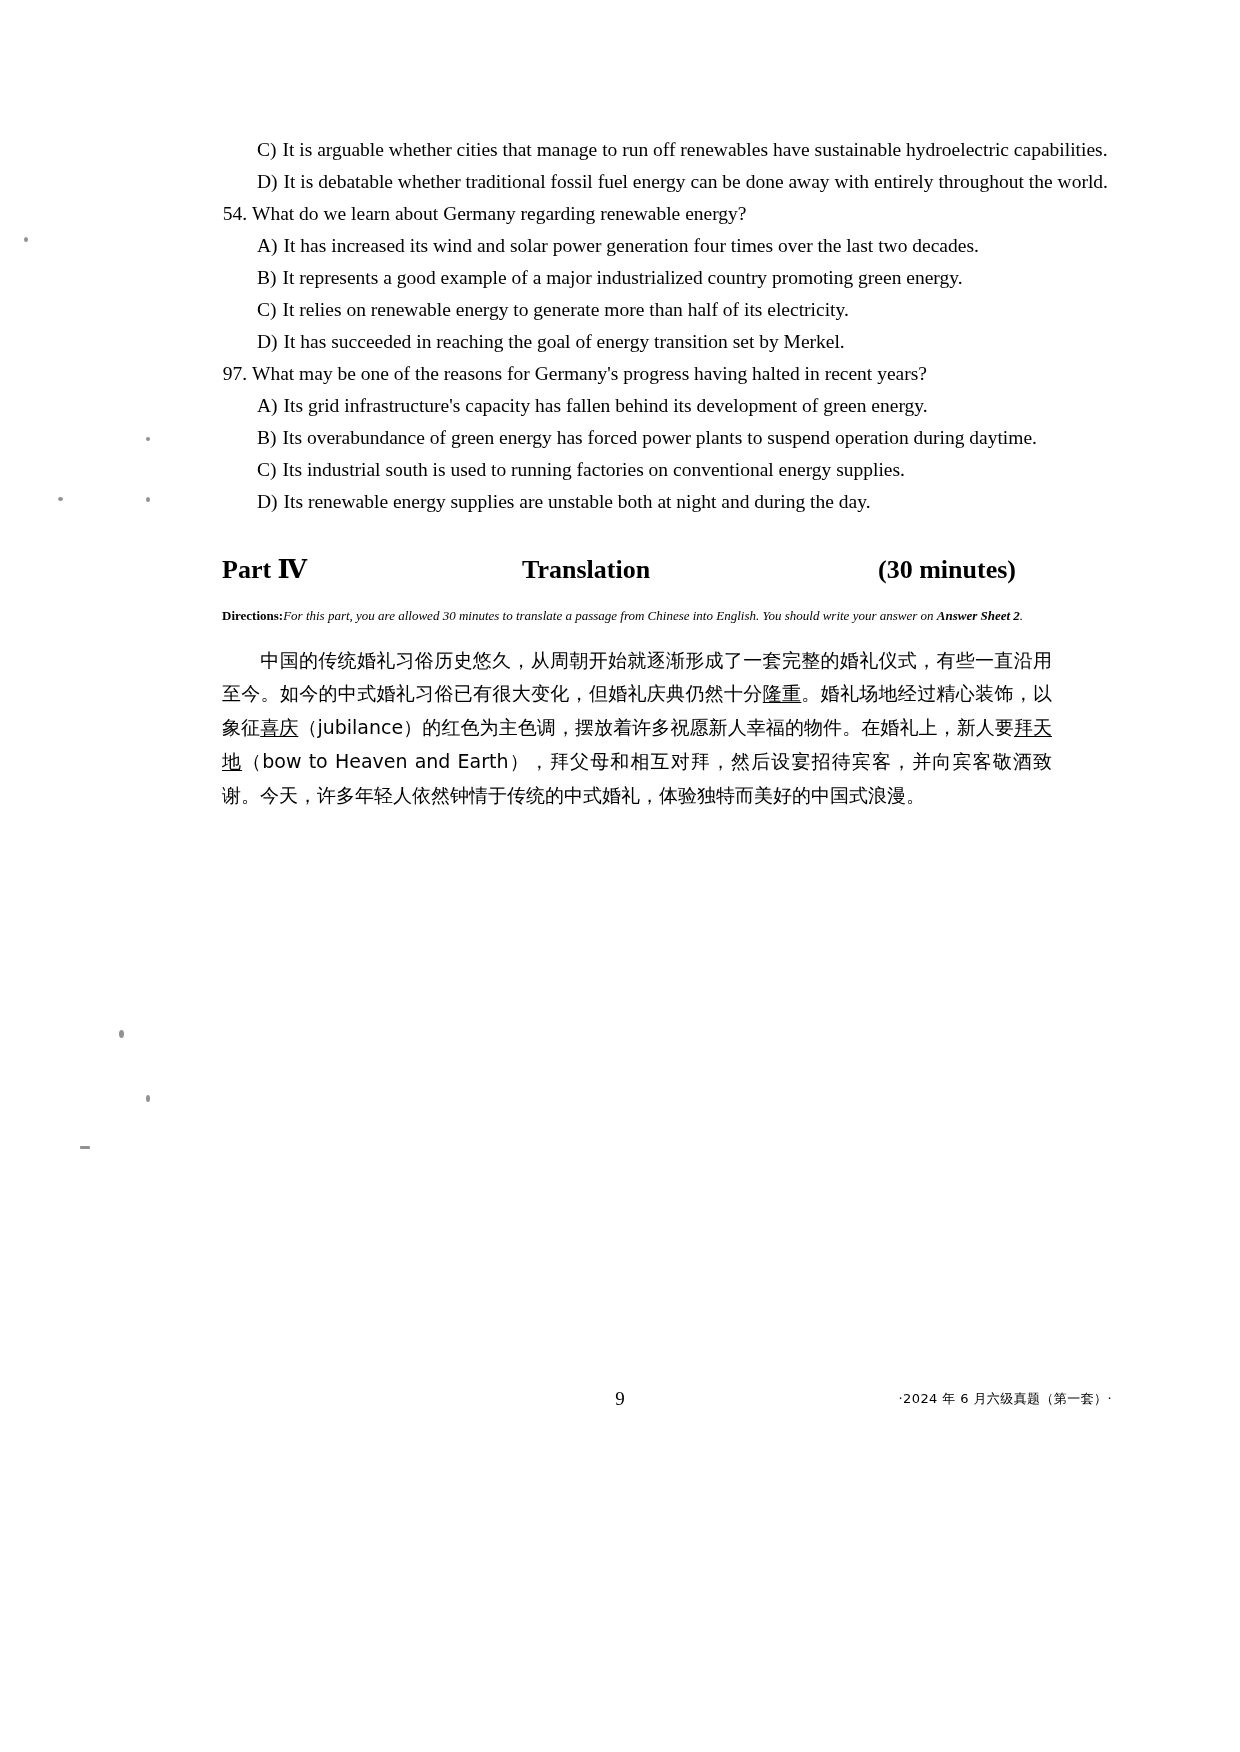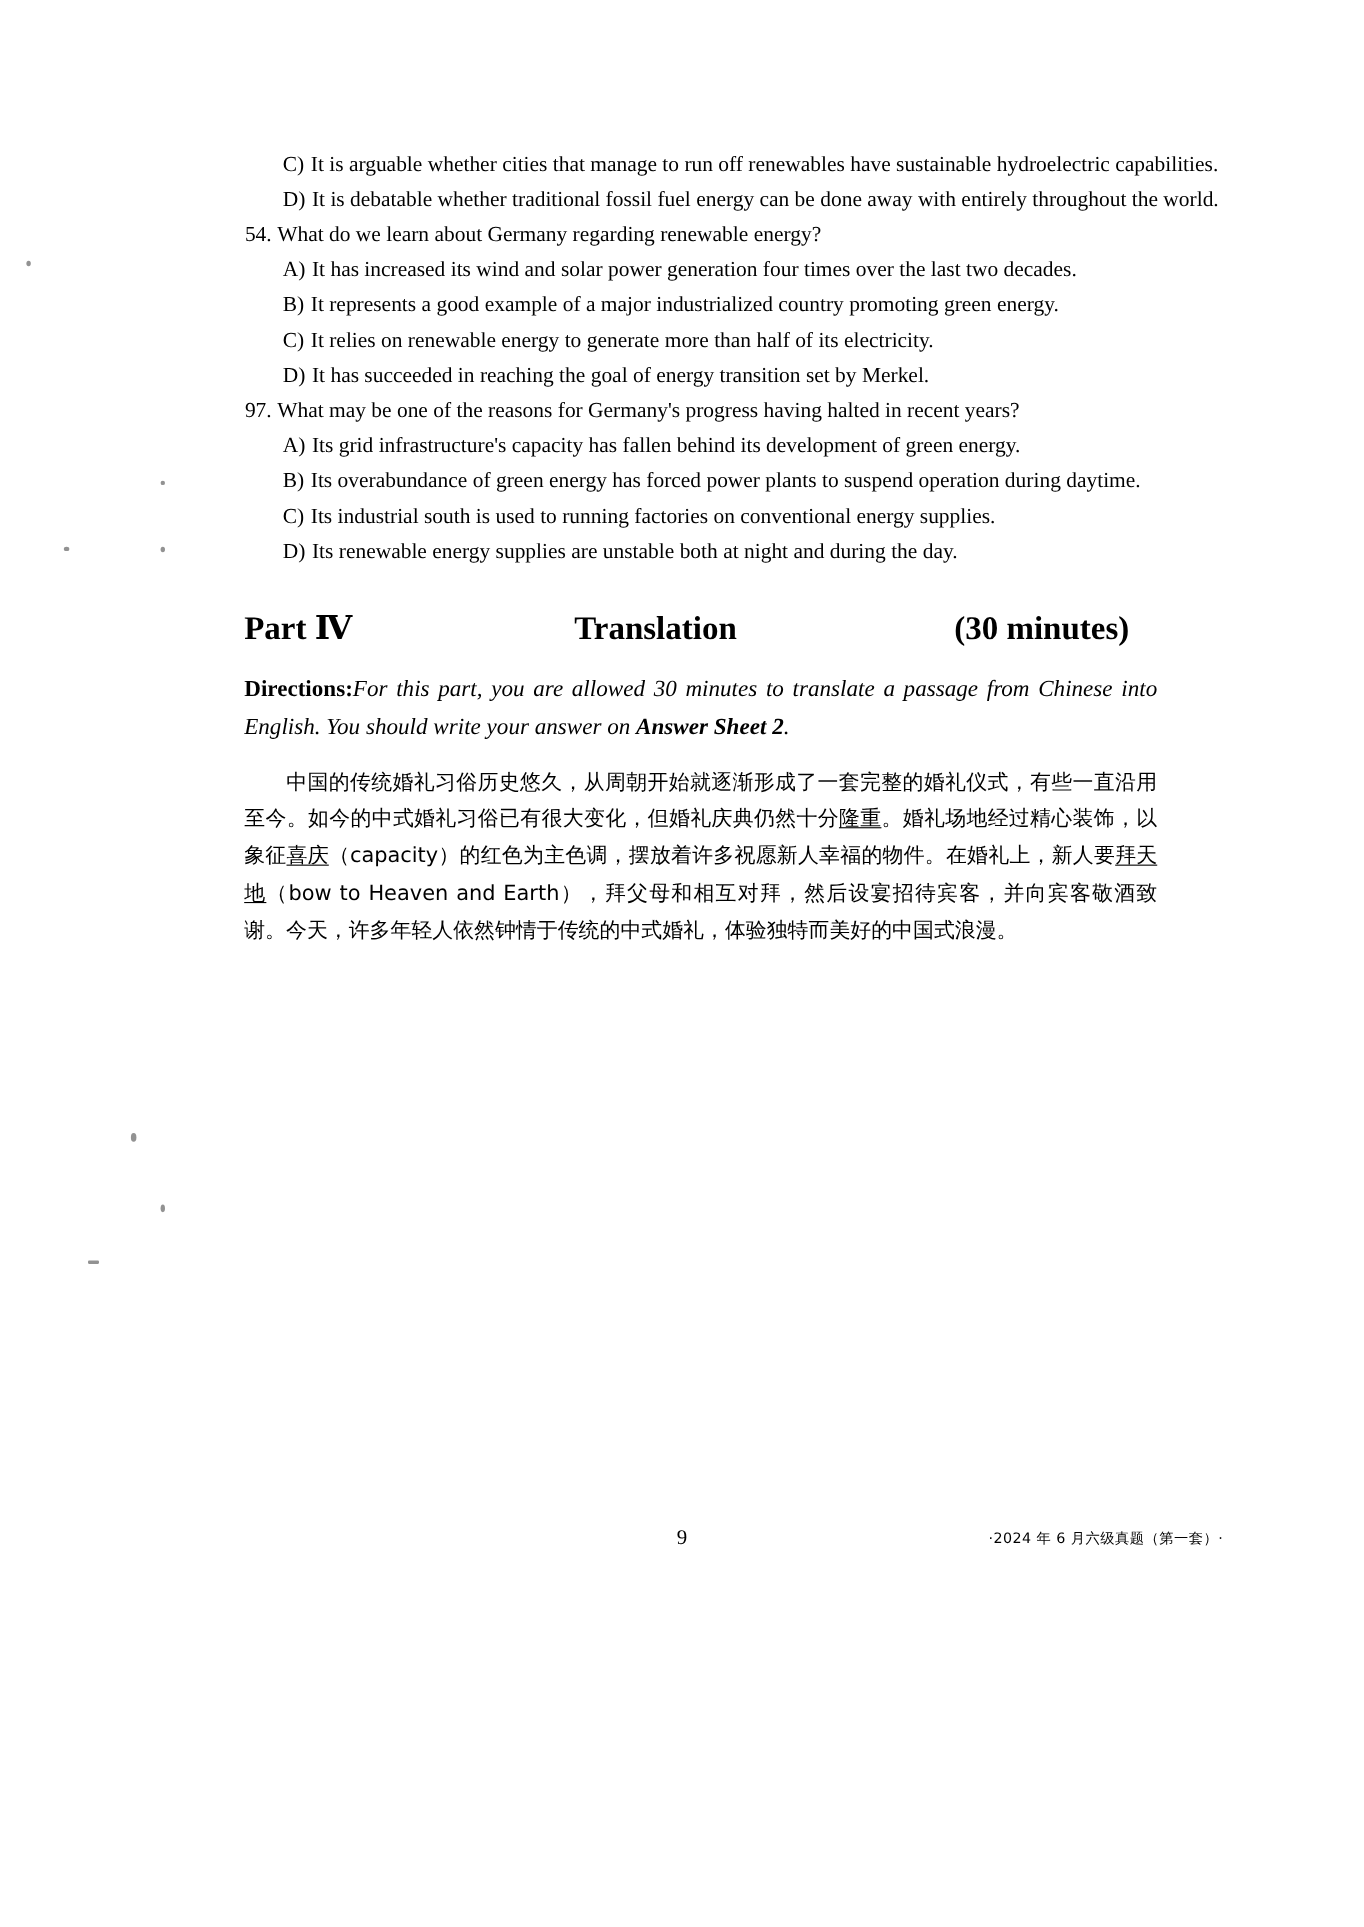--- a/index.html
+++ b/index.html
@@ -54,31 +54,31 @@
     flex: 0 0 auto;
     padding-right: 6px;
   }
   .opt-text { flex: 1 1 auto; }
 
   
   .part-header {
     display: flex;
     align-items: baseline;
     font-weight: bold;
-    font-size: 30px;
+    font-size: 26px;
     margin-top: 42px;
     margin-bottom: 20px;
   }
   .part-header .part-label { flex: 0 0 300px; }
   .part-header .part-title { flex: 0 0 320px; text-align: left; }
   .part-header .part-time  { flex: 1 1 auto; text-align: center; }
 
   
   .directions {
-    font-size: 21px;
+    font-size: 13px;
     line-height: 1.62;
     text-align: justify;
     margin-bottom: 12px;
   }
   .directions .dir-label {
     font-weight: bold;
     font-style: normal;
   }
   .directions .dir-body {
     font-style: italic;
@@ -208,21 +208,21 @@
       <span class="part-label">Part Ⅳ</span>
       <span class="part-title">Translation</span>
       <span class="part-time">(30 minutes)</span>
     </div>
 
     <div class="directions">
       <span class="dir-label">Directions:</span><span class="dir-body">For this part, you are allowed 30 minutes to translate a passage from Chinese into English. You should write your answer on </span><span class="dir-sheet">Answer Sheet 2</span><span class="dir-body">.</span>
     </div>
 
     <div class="passage">
-      <span class="indent"></span><span>中国的传统婚礼习俗历史悠久，从周朝开始就逐渐形成了一套完整的婚礼仪式，有些一直沿用至今。如今的中式婚礼习俗已有很大变化，但婚礼庆典仍然十分</span><u>隆重</u><span>。婚礼场地经过精心装饰，以象征</span><u>喜庆</u><span>（capacity）的红色为主色调，摆放着许多祝愿新人幸福的物件。在婚礼上，新人要</span><u>拜天地</u><span>（bow to Heaven and Earth），拜父母和相互对拜，然后设宴招待宾客，并向宾客敬酒致谢。今天，许多年轻人依然钟情于传统的中式婚礼，体验独特而美好的中国式浪漫。</span>
+      <span class="indent"></span><span>中国的传统婚礼习俗历史悠久，从周朝开始就逐渐形成了一套完整的婚礼仪式，有些一直沿用至今。如今的中式婚礼习俗已有很大变化，但婚礼庆典仍然十分</span><u>隆重</u><span>。婚礼场地经过精心装饰，以象征</span><u>喜庆</u><span>（jubilance）的红色为主色调，摆放着许多祝愿新人幸福的物件。在婚礼上，新人要</span><u>拜天地</u><span>（bow to Heaven and Earth），拜父母和相互对拜，然后设宴招待宾客，并向宾客敬酒致谢。今天，许多年轻人依然钟情于传统的中式婚礼，体验独特而美好的中国式浪漫。</span>
     </div>
 
   </div>
 
   <div class="footer">
     <span class="page-number">9</span>
     <span class="footer-note">·2024 年 6 月六级真题（第一套）·</span>
   </div>
 
 </div>

